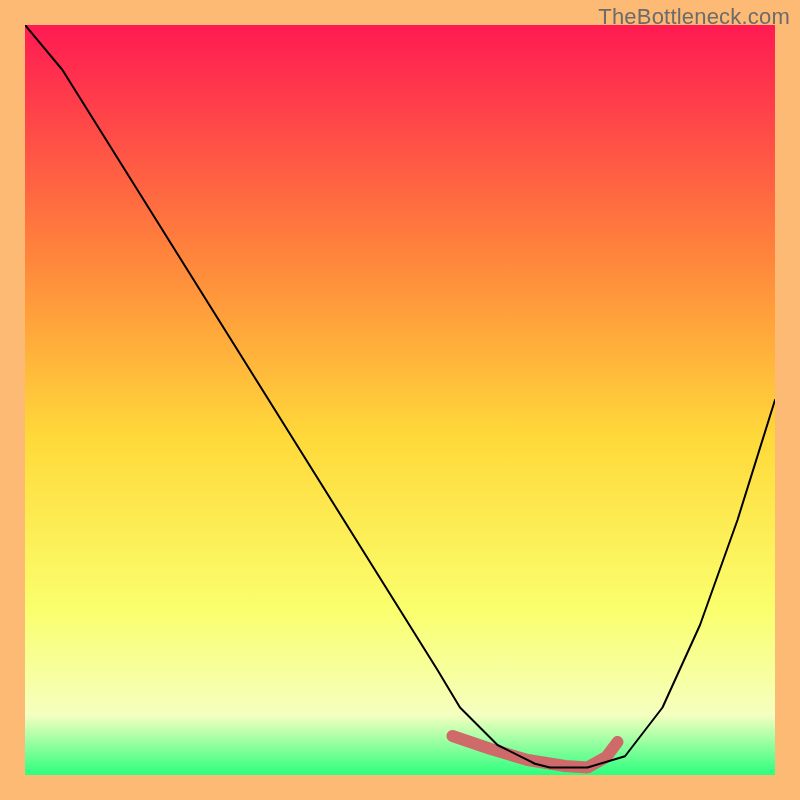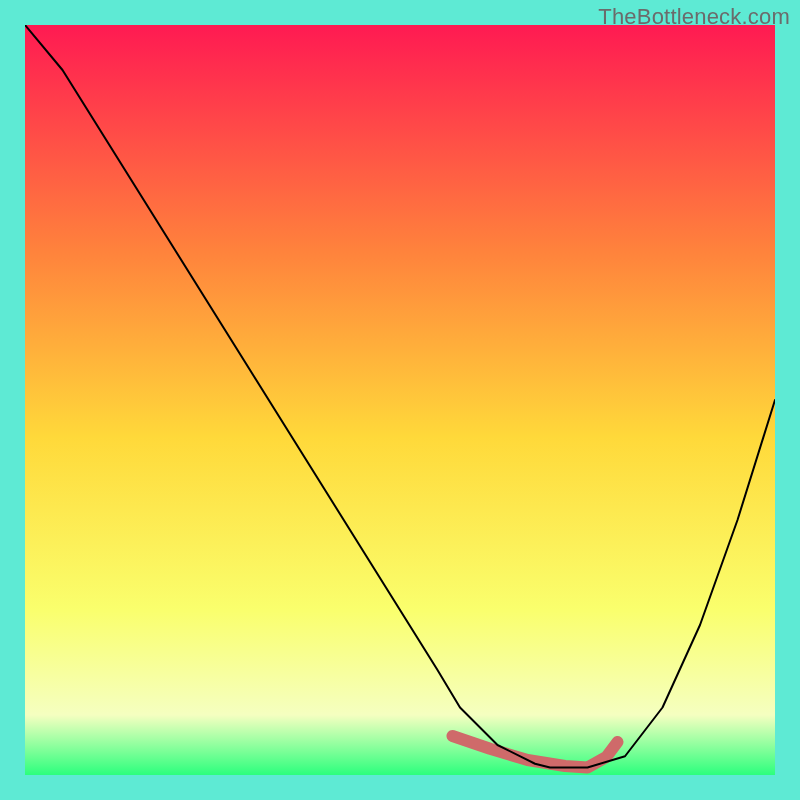--- a/index.html
+++ b/index.html
@@ -8,21 +8,21 @@
     width: 800px;
     height: 800px;
     background: #000;
     overflow: hidden;
     font-family: Arial, Helvetica, sans-serif;
   }
   .frame {
     position: relative;
     width: 800px;
     height: 800px;
-    background: #5eead4;
+    background: #fdba74;
   }
   .watermark {
     position: absolute;
     top: 4px;
     right: 10px;
     color: #6b6b6b;
     font-size: 22px;
     font-weight: 500;
     letter-spacing: 0.2px;
     z-index: 20;

